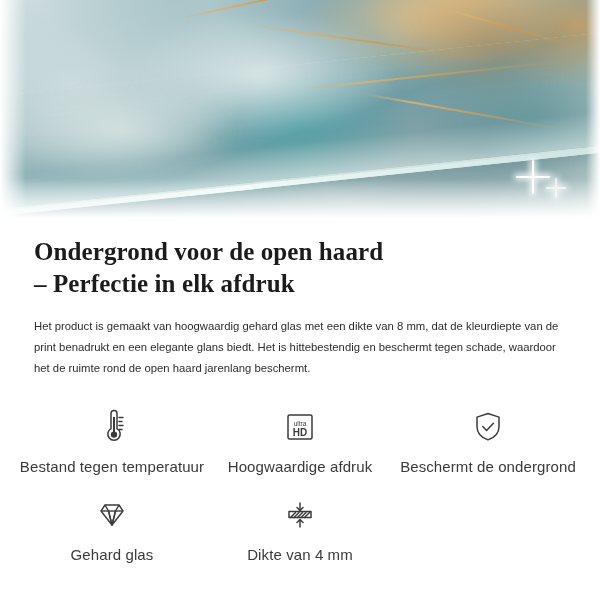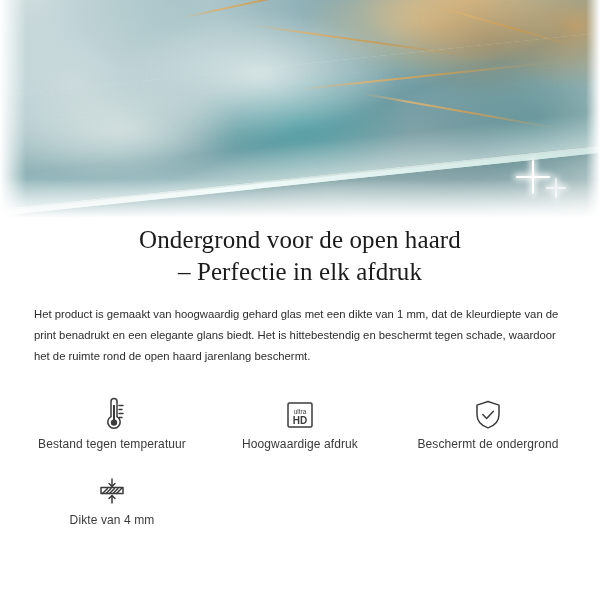--- a/index.html
+++ b/index.html
@@ -123,29 +123,28 @@
   .spk1 { left: 516px; top: 160px; width: 34px; height: 34px; }
   .spk2 { left: 546px; top: 178px; width: 20px; height: 20px; opacity: .8; }
 
   
   .content {
     position: absolute;
     left: 0; top: 218px;
     width: 600px;
   }
   .headline {
-    margin: 6px 0 0 0;
+    margin: 18px 0 0 0;
     padding: 0 34px;
     font-family: "Liberation Serif", serif;
     font-size: 25px;
     line-height: 32px;
     color: #1b1b1b;
-    font-weight: 400;
+    font-weight: 700;
     letter-spacing: .1px;
-    text-align: center;
   }
   .headline .l2 { display: block; }
   .body-copy {
     margin: 16px 0 0 0;
     padding: 0 34px;
     font-size: 11.3px;
     line-height: 21px;
     color: #2c2c2c;
   }
 
@@ -163,21 +162,22 @@
     align-items: center;
     justify-content: flex-start;
   }
   .feature-icon {
     height: 44px;
     display: flex;
     align-items: flex-start;
     justify-content: center;
   }
   .feature-label {
-    font-size: 12px;
+    margin-top: 9px;
+    font-size: 15px;
     color: #3a3a3a;
     letter-spacing: .1px;
   }
   svg { display: block; }
 </style>
 </head>
 <body>
 
 <div class="page">
 
@@ -203,21 +203,21 @@
     <div class="hero-mask-bottom"></div>
   </div>
 
   <div class="content">
 
     <h1 class="headline">
       <span>Ondergrond voor de open haard</span>
       <span class="l2">– Perfectie in elk afdruk</span>
     </h1>
 
-    <p class="body-copy">Het product is gemaakt van hoogwaardig gehard glas met een dikte van 1 mm, dat de kleurdiepte van de print benadrukt en een elegante glans biedt. Het is hittebestendig en beschermt tegen schade, waardoor het de ruimte rond de open haard jarenlang beschermt.</p>
+    <p class="body-copy">Het product is gemaakt van hoogwaardig gehard glas met een dikte van 8 mm, dat de kleurdiepte van de print benadrukt en een elegante glans biedt. Het is hittebestendig en beschermt tegen schade, waardoor het de ruimte rond de open haard jarenlang beschermt.</p>
 
     <div class="features">
 
       <div class="feature">
         <div class="feature-icon">
           <svg width="44" height="44" viewBox="0 0 44 44" fill="none" stroke="#3b3b3b" stroke-width="1.5" stroke-linecap="round">
             <path d="M21 8.5a3 3 0 0 1 6 0v15.2a6.2 6.2 0 1 1-6 0V8.5z"></path>
             <circle cx="24" cy="29.6" r="3.2" fill="#3b3b3b" stroke="none"></circle>
             <rect x="23" y="12" width="2" height="15" fill="#3b3b3b" stroke="none"></rect>
             <path d="M29 12.5h4M29 16.5h3M29 20.5h4M29 24.5h3"></path>
@@ -240,20 +240,31 @@
       <div class="feature">
         <div class="feature-icon">
           <svg width="44" height="44" viewBox="0 0 44 44" fill="none" stroke="#3b3b3b" stroke-width="1.5" stroke-linejoin="round" stroke-linecap="round">
             <path d="M22 8.5l11 3.6v9.4c0 7.3-5.1 11.4-11 13.4-5.9-2-11-6.1-11-13.4v-9.4L22 8.5z"></path>
             <path d="M16.8 21.6l3.8 3.9 6.8-7.3"></path>
           </svg>
         </div>
         <div class="feature-label">Beschermt de ondergrond</div>
       </div>
 
+      <div class="feature">
+        <div class="feature-icon">
+          <svg width="44" height="44" viewBox="0 0 44 44" fill="none" stroke="#3b3b3b" stroke-width="1.4" stroke-linejoin="round">
+            <path d="M11 18l4-6h14l4 6-11 14L11 18z"></path>
+            <path d="M11 18h22"></path>
+            <path d="M15 12l3.5 6L22 32l3.5-14L29 12"></path>
+            <path d="M18.5 18L22 32l3.5-14"></path>
+          </svg>
+        </div>
+        <div class="feature-label">Gehard glas</div>
+      </div>
 
 
       <div class="feature">
         <div class="feature-icon">
           <svg width="44" height="44" viewBox="0 0 44 44" fill="none" stroke="#3b3b3b" stroke-width="1.5" stroke-linecap="round" stroke-linejoin="round">
             <path d="M22 10v7"></path>
               <path d="M19 14.5l3 3 3-3"></path>
             <path d="M22 34v-7"></path>
               <path d="M19 29.5l3-3 3 3"></path>
             <rect x="11" y="18.5" width="22" height="6" fill="none"></rect>

